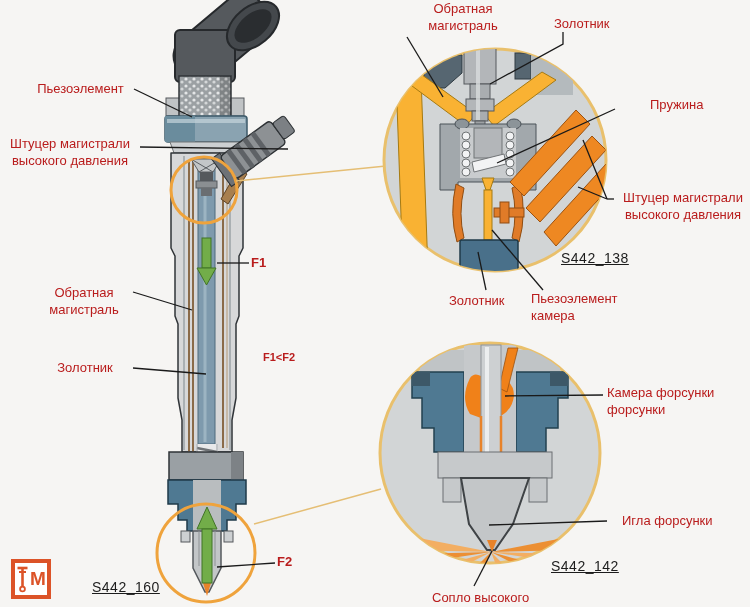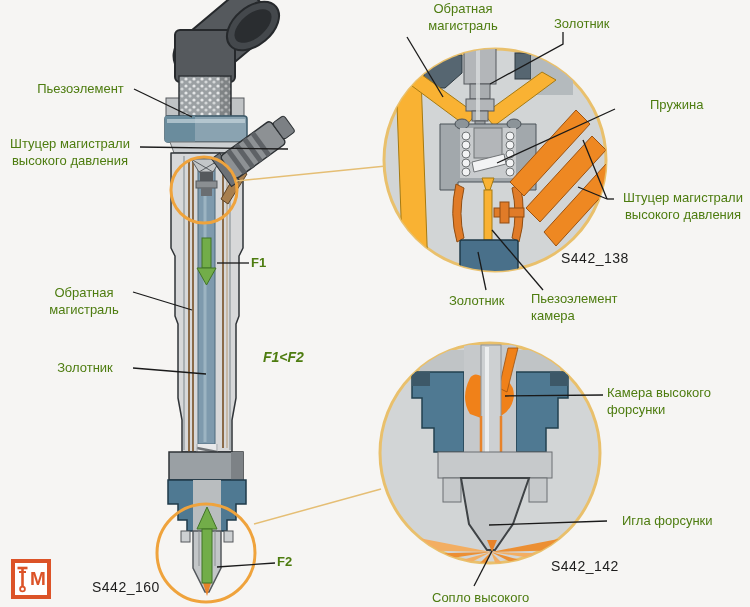--- a/index.html
+++ b/index.html
@@ -1,24 +1,24 @@
 <!DOCTYPE html>
 <html><head>
 <meta charset="utf-8">
 <style>
   html,body{margin:0;padding:0;background:#f6f5f3;}
   #canvas{position:relative;width:750px;height:607px;background:#f6f5f3;overflow:hidden;
           font-family:"Liberation Sans",sans-serif;}
   #art{position:absolute;left:0;top:0;}
-  .lbl{position:absolute;font:13px/17px "Liberation Sans",sans-serif;color:#4d7c0f;white-space:nowrap;z-index:5;}
-  .cap{position:absolute;font:14px/16px "Liberation Sans",sans-serif;color:#1c1c1c;letter-spacing:.5px;white-space:nowrap;z-index:5;}
+  .lbl{position:absolute;font:13px/17px "Liberation Sans",sans-serif;color:#b91c1c;white-space:nowrap;z-index:5;}
+  .cap{position:absolute;font:14px/16px "Liberation Sans",sans-serif;color:#1c1c1c;letter-spacing:.5px;white-space:nowrap;z-index:5;text-decoration:underline;}
   .bold{font-weight:bold;}
   .tr{text-align:center;}
   .tc{text-align:center;}
-  .f15{font-size:14px;font-style:italic;}
+  .f15{font-size:11px;}
   #logo{position:absolute;left:11px;top:559px;width:32px;height:32px;border:4px solid #dc5328;
         background:#fff;display:flex;align-items:center;justify-content:center;z-index:5;}
   #logo span{font:bold 19px "Liberation Sans",sans-serif;color:#dc5328;margin-left:1px;}
 </style>
 </head>
 <body>
 
 <div id="canvas">
 
 <svg id="art" width="750" height="607" viewBox="0 0 750 607">
@@ -311,21 +311,21 @@
 
 <div class="cap" style="left:561px;top:250px">S442_138</div>
 <div class="lbl" style="left:449px;top:292px">Золотник</div>
 
 <div class="lbl" style="left:531px;top:290px">
   <div>Пьезоэлемент</div>
   <div>камера</div>
 </div>
 
 <div class="lbl" style="left:607px;top:384px">
-  <div>Камера высокого</div>
+  <div>Камера форсунки</div>
   <div>форсунки</div>
 </div>
 
 <div class="lbl" style="left:622px;top:512px">Игла форсунки</div>
 <div class="cap" style="left:551px;top:558px">S442_142</div>
 <div class="lbl" style="left:432px;top:589px">Сопло высокого</div>
 
 <div id="logo">
   <svg width="13" height="28" viewBox="0 0 13 28">
     <g stroke="#dc5328" fill="none">

